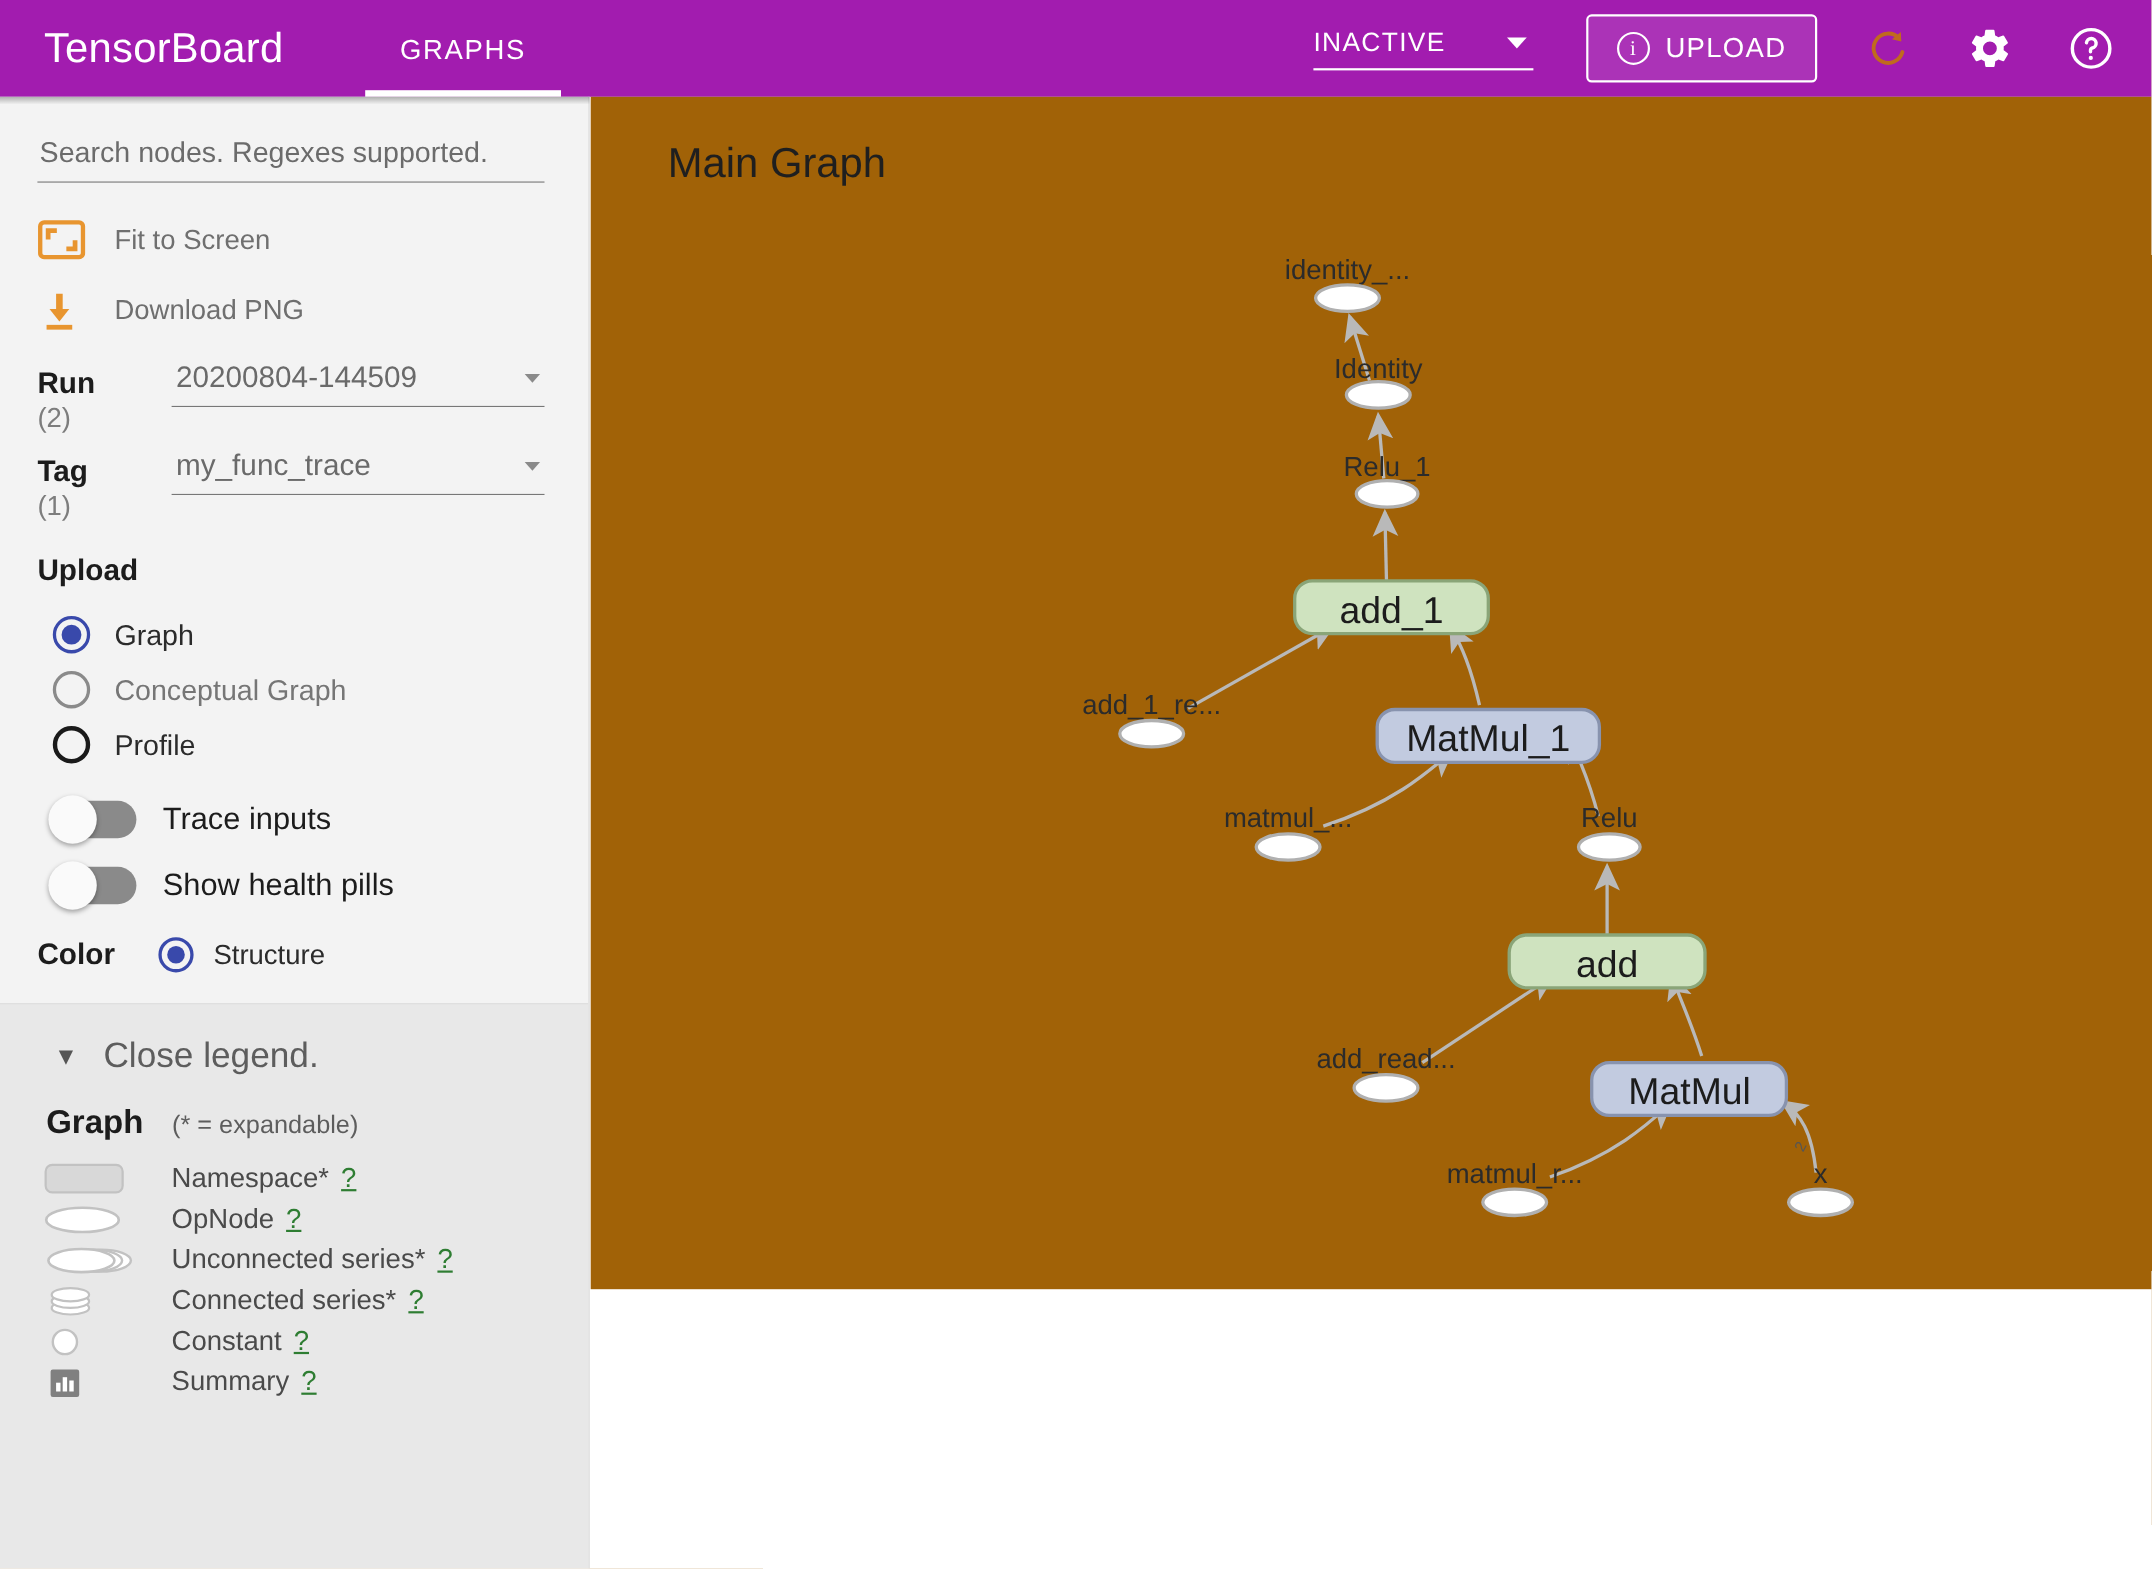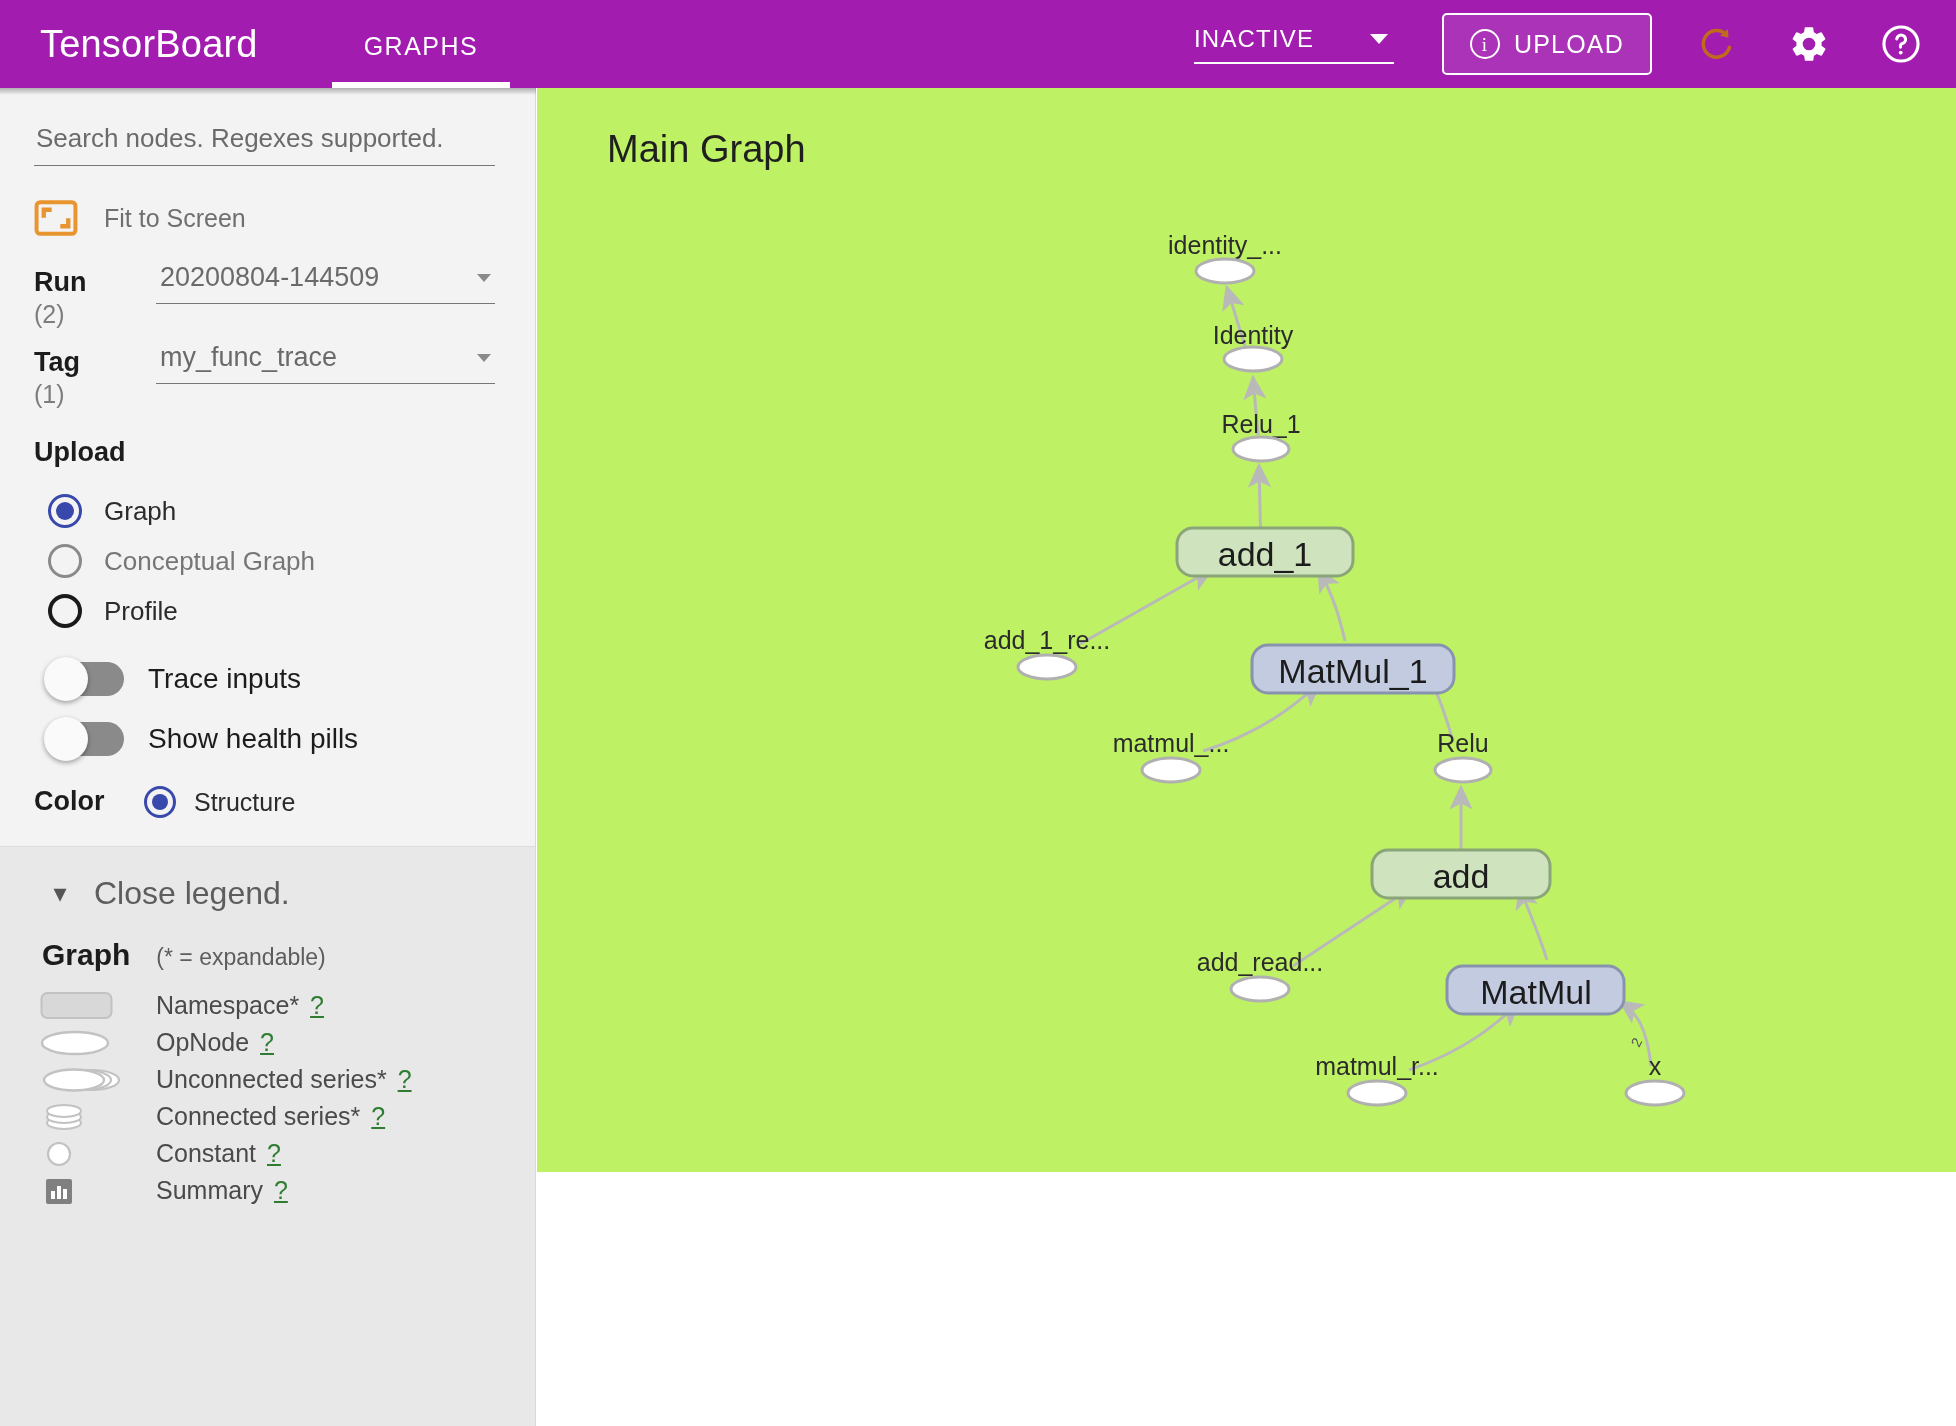--- a/index.html
+++ b/index.html
@@ -223,21 +223,21 @@
   .legend-item { display:flex; align-items:center; height: 31px; margin-bottom: 6px; }
   .legend-swatch { width: 92px; flex:none; display:flex; align-items:center; justify-content:flex-start; padding-left: 6px;}
   .legend-text { font-size: 25px; color:#4a4a4a; margin-left: 30px; white-space: nowrap;}
   .qmark { color:#2e7d32; text-decoration: underline; cursor:pointer; margin-left: 4px;}
 
   
   .canvas {
     position: absolute;
     top: 88px; left: 537px;
     width: 1419px; height: 1084px;
-    background: #bef264;
+    background: #a16207;
     overflow: hidden;
   }
   .graph-title {
     position: absolute;
     left: 70px; top: 40px;
     font-size: 38px; color: #1f1f1f;
   }
   .canvas svg { position: absolute; top: 0; left: 0; }
   .nlabel { font-family: "Liberation Sans", sans-serif; font-size: 25px; fill: #2b2b2b; }
   .nlabel-big { font-family: "Liberation Sans", sans-serif; font-size: 34px; fill: #1c1c1c; }
@@ -296,20 +296,30 @@
         <span class="ico">
           <svg width="44" height="36" viewBox="0 0 24 20">
             <rect x="1.2" y="1.2" width="21.6" height="17.6" rx="2" fill="none" stroke="#e8952f" stroke-width="2.2"></rect>
             <path d="M5.2 8.6V5.4h3.2" fill="none" stroke="#e8952f" stroke-width="2.4" stroke-linecap="square"></path>
             <path d="M18.8 11.4v3.2h-3.2" fill="none" stroke="#e8952f" stroke-width="2.4" stroke-linecap="square"></path>
           </svg>
         </span>
         <span class="lbl">Fit to Screen</span>
       </div>
 
+      <div class="ctl-row">
+        <span class="ico">
+          <svg width="40" height="40" viewBox="0 0 24 24">
+            <path d="M12 3v10" stroke="#e8952f" stroke-width="3.6" stroke-linecap="butt"></path>
+            <polygon points="6.6,11.4 17.4,11.4 12,18.2" fill="#e8952f"></polygon>
+            <rect x="5" y="20" width="14" height="2.6" fill="#e8952f"></rect>
+          </svg>
+        </span>
+        <span class="lbl">Download PNG</span>
+      </div>
 
       <div class="field-row">
         <div class="field-label">
           <span>Run</span>
           <span class="sub">(2)</span>
         </div>
         <div class="select-underline">
           <span class="val">20200804-144509</span>
           <span class="caret-sm"></span>
         </div>

